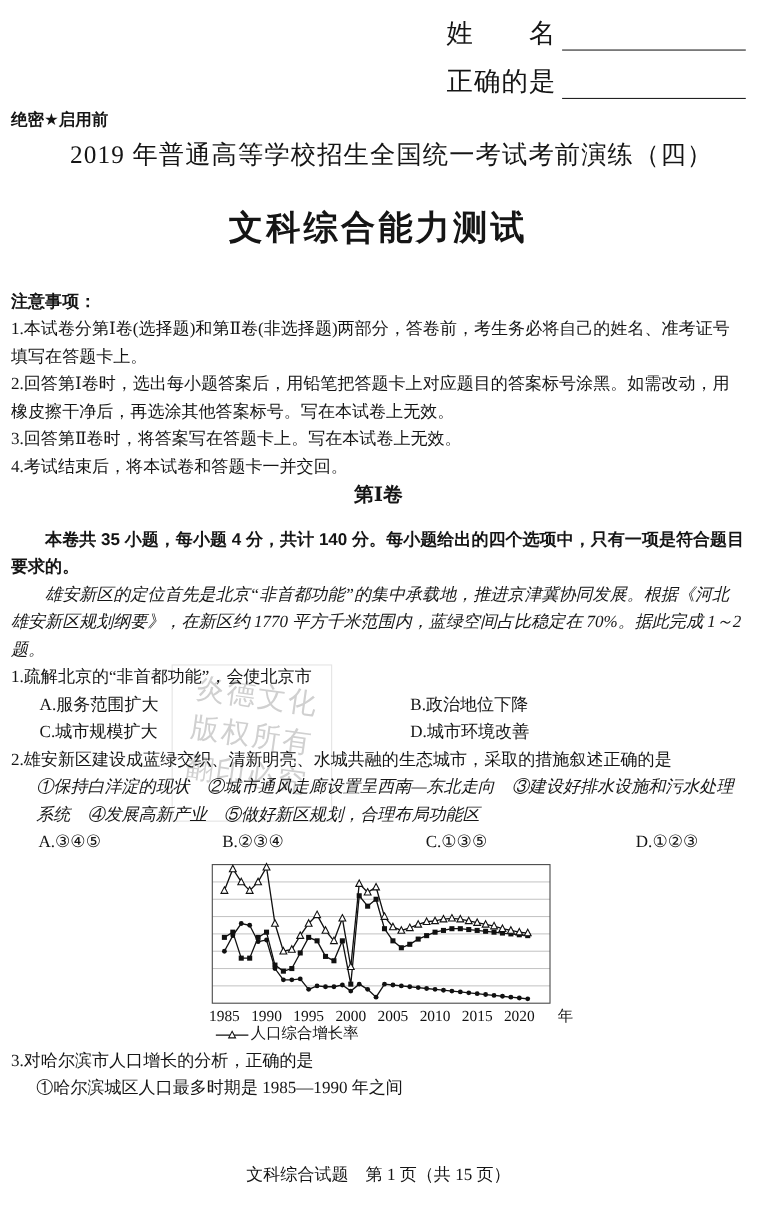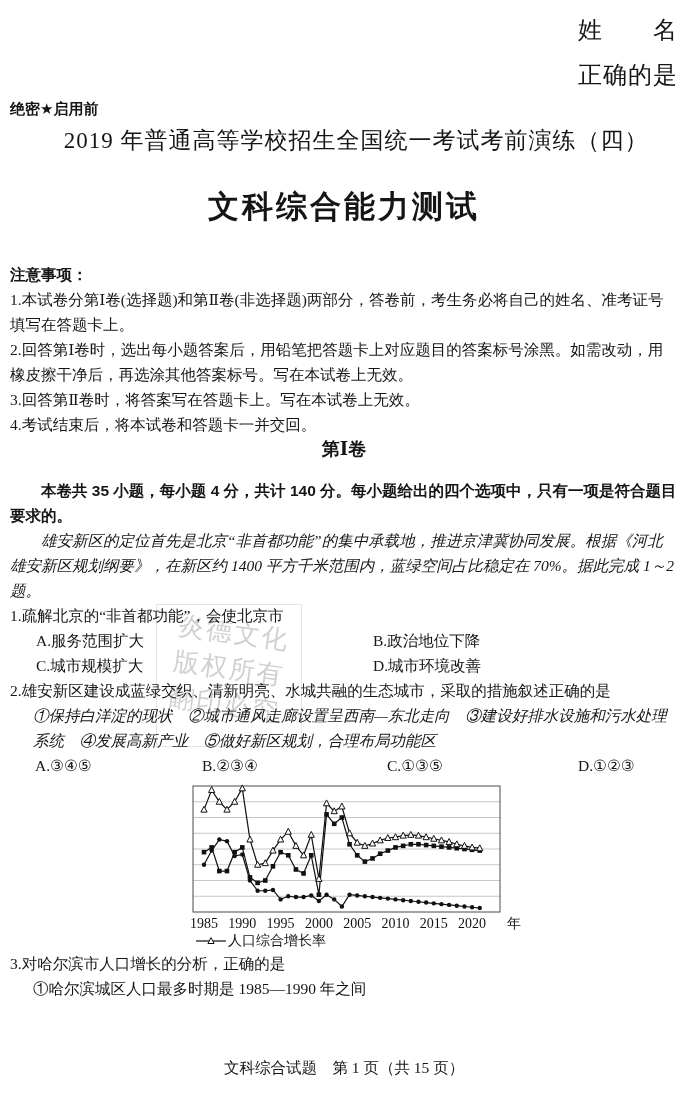--- a/index.html
+++ b/index.html
@@ -6,21 +6,21 @@
   body{
     width:688px;height:1095px;position:relative;overflow:hidden;
     background:#ffffff;color:#151515;
     font-family:"Liberation Serif","DejaVu Serif",serif;
   }
   .hei{font-family:"Liberation Sans","DejaVu Sans",sans-serif;font-weight:bold;}
   .kai{font-style:italic;}
 
   
   .header-fill{position:absolute;top:14px;left:406px;width:272px;z-index:3;}
-  .fill-row{display:flex;align-items:flex-end;font-size:24px;margin-bottom:12px;flex-direction:column;}
+  .fill-row{display:flex;align-items:flex-end;font-size:24px;margin-bottom:12px;}
   .fill-row .flabel{white-space:pre;letter-spacing:1px;}
   .fill-row .fline{flex:1;border-bottom:1.5px solid #222;height:30px;margin-left:5px;}
 
   .secrecy{position:absolute;top:100px;left:10px;font-size:15px;z-index:3;}
   .exam-title{position:absolute;top:125px;left:12px;width:688px;text-align:center;
     font-size:23px;letter-spacing:1px;z-index:3;}
   .subject-title{position:absolute;top:186px;left:0;width:688px;text-align:center;
     font-size:31px;letter-spacing:3px;z-index:3;}
 
   
@@ -90,21 +90,21 @@
 
   <div class="content">
     <p class="notice-heading hei">注意事项：</p>
     <p>1.本试卷分第Ⅰ卷(选择题)和第Ⅱ卷(非选择题)两部分，答卷前，考生务必将自己的姓名、准考证号填写在答题卡上。</p>
     <p>2.回答第Ⅰ卷时，选出每小题答案后，用铅笔把答题卡上对应题目的答案标号涂黑。如需改动，用橡皮擦干净后，再选涂其他答案标号。写在本试卷上无效。</p>
     <p>3.回答第Ⅱ卷时，将答案写在答题卡上。写在本试卷上无效。</p>
     <p>4.考试结束后，将本试卷和答题卡一并交回。</p>
 
     <p class="part-heading">第Ⅰ卷</p>
     <p class="intro hei">本卷共 35 小题，每小题 4 分，共计 140 分。每小题给出的四个选项中，只有一项是符合题目要求的。</p>
-    <p class="passage kai">雄安新区的定位首先是北京“非首都功能”的集中承载地，推进京津冀协同发展。根据《河北雄安新区规划纲要》，在新区约 1400 平方千米范围内，蓝绿空间占比稳定在 70%。据此完成 1～2 题。</p>
+    <p class="passage kai">雄安新区的定位首先是北京“非首都功能”的集中承载地，推进京津冀协同发展。根据《河北雄安新区规划纲要》，在新区约 1770 平方千米范围内，蓝绿空间占比稳定在 70%。据此完成 1～2 题。</p>
 
     <p>1.疏解北京的“非首都功能”，会使北京市</p>
     <div class="opt-row">
       <span class="oA">A.服务范围扩大</span>
       <span class="oB">B.政治地位下降</span>
     </div>
     <div class="opt-row">
       <span class="oA">C.城市规模扩大</span>
       <span class="oB">D.城市环境改善</span>
     </div>

